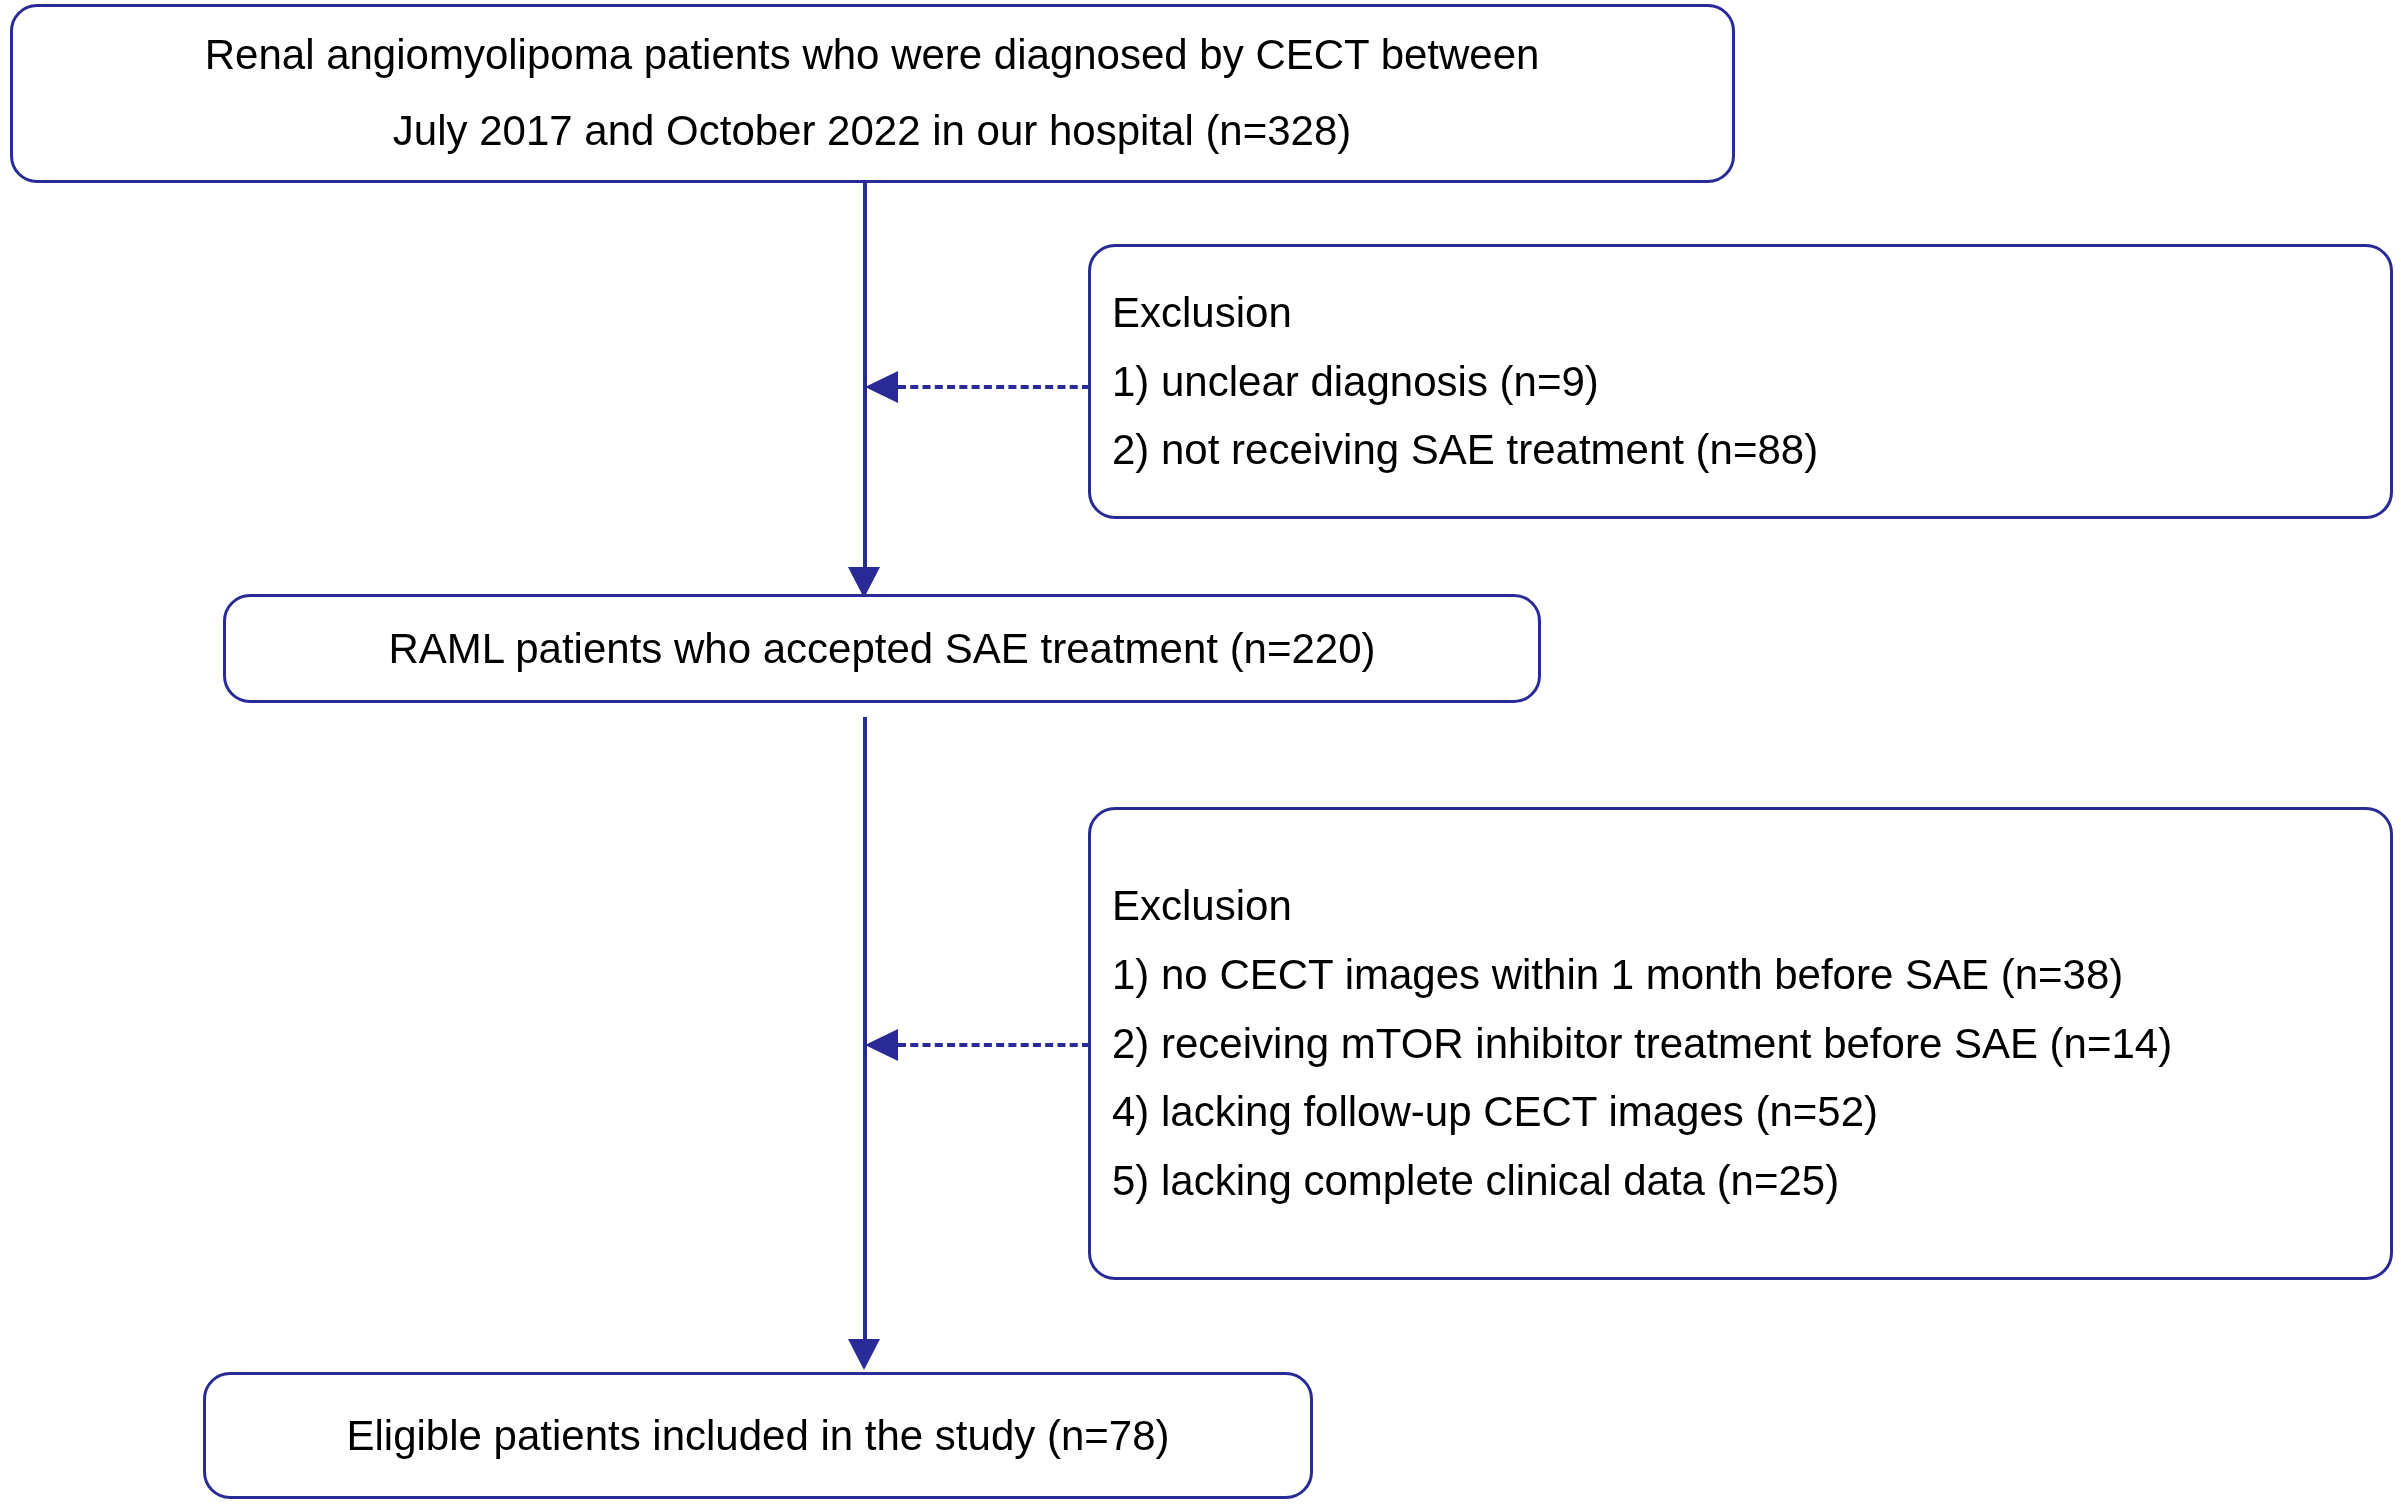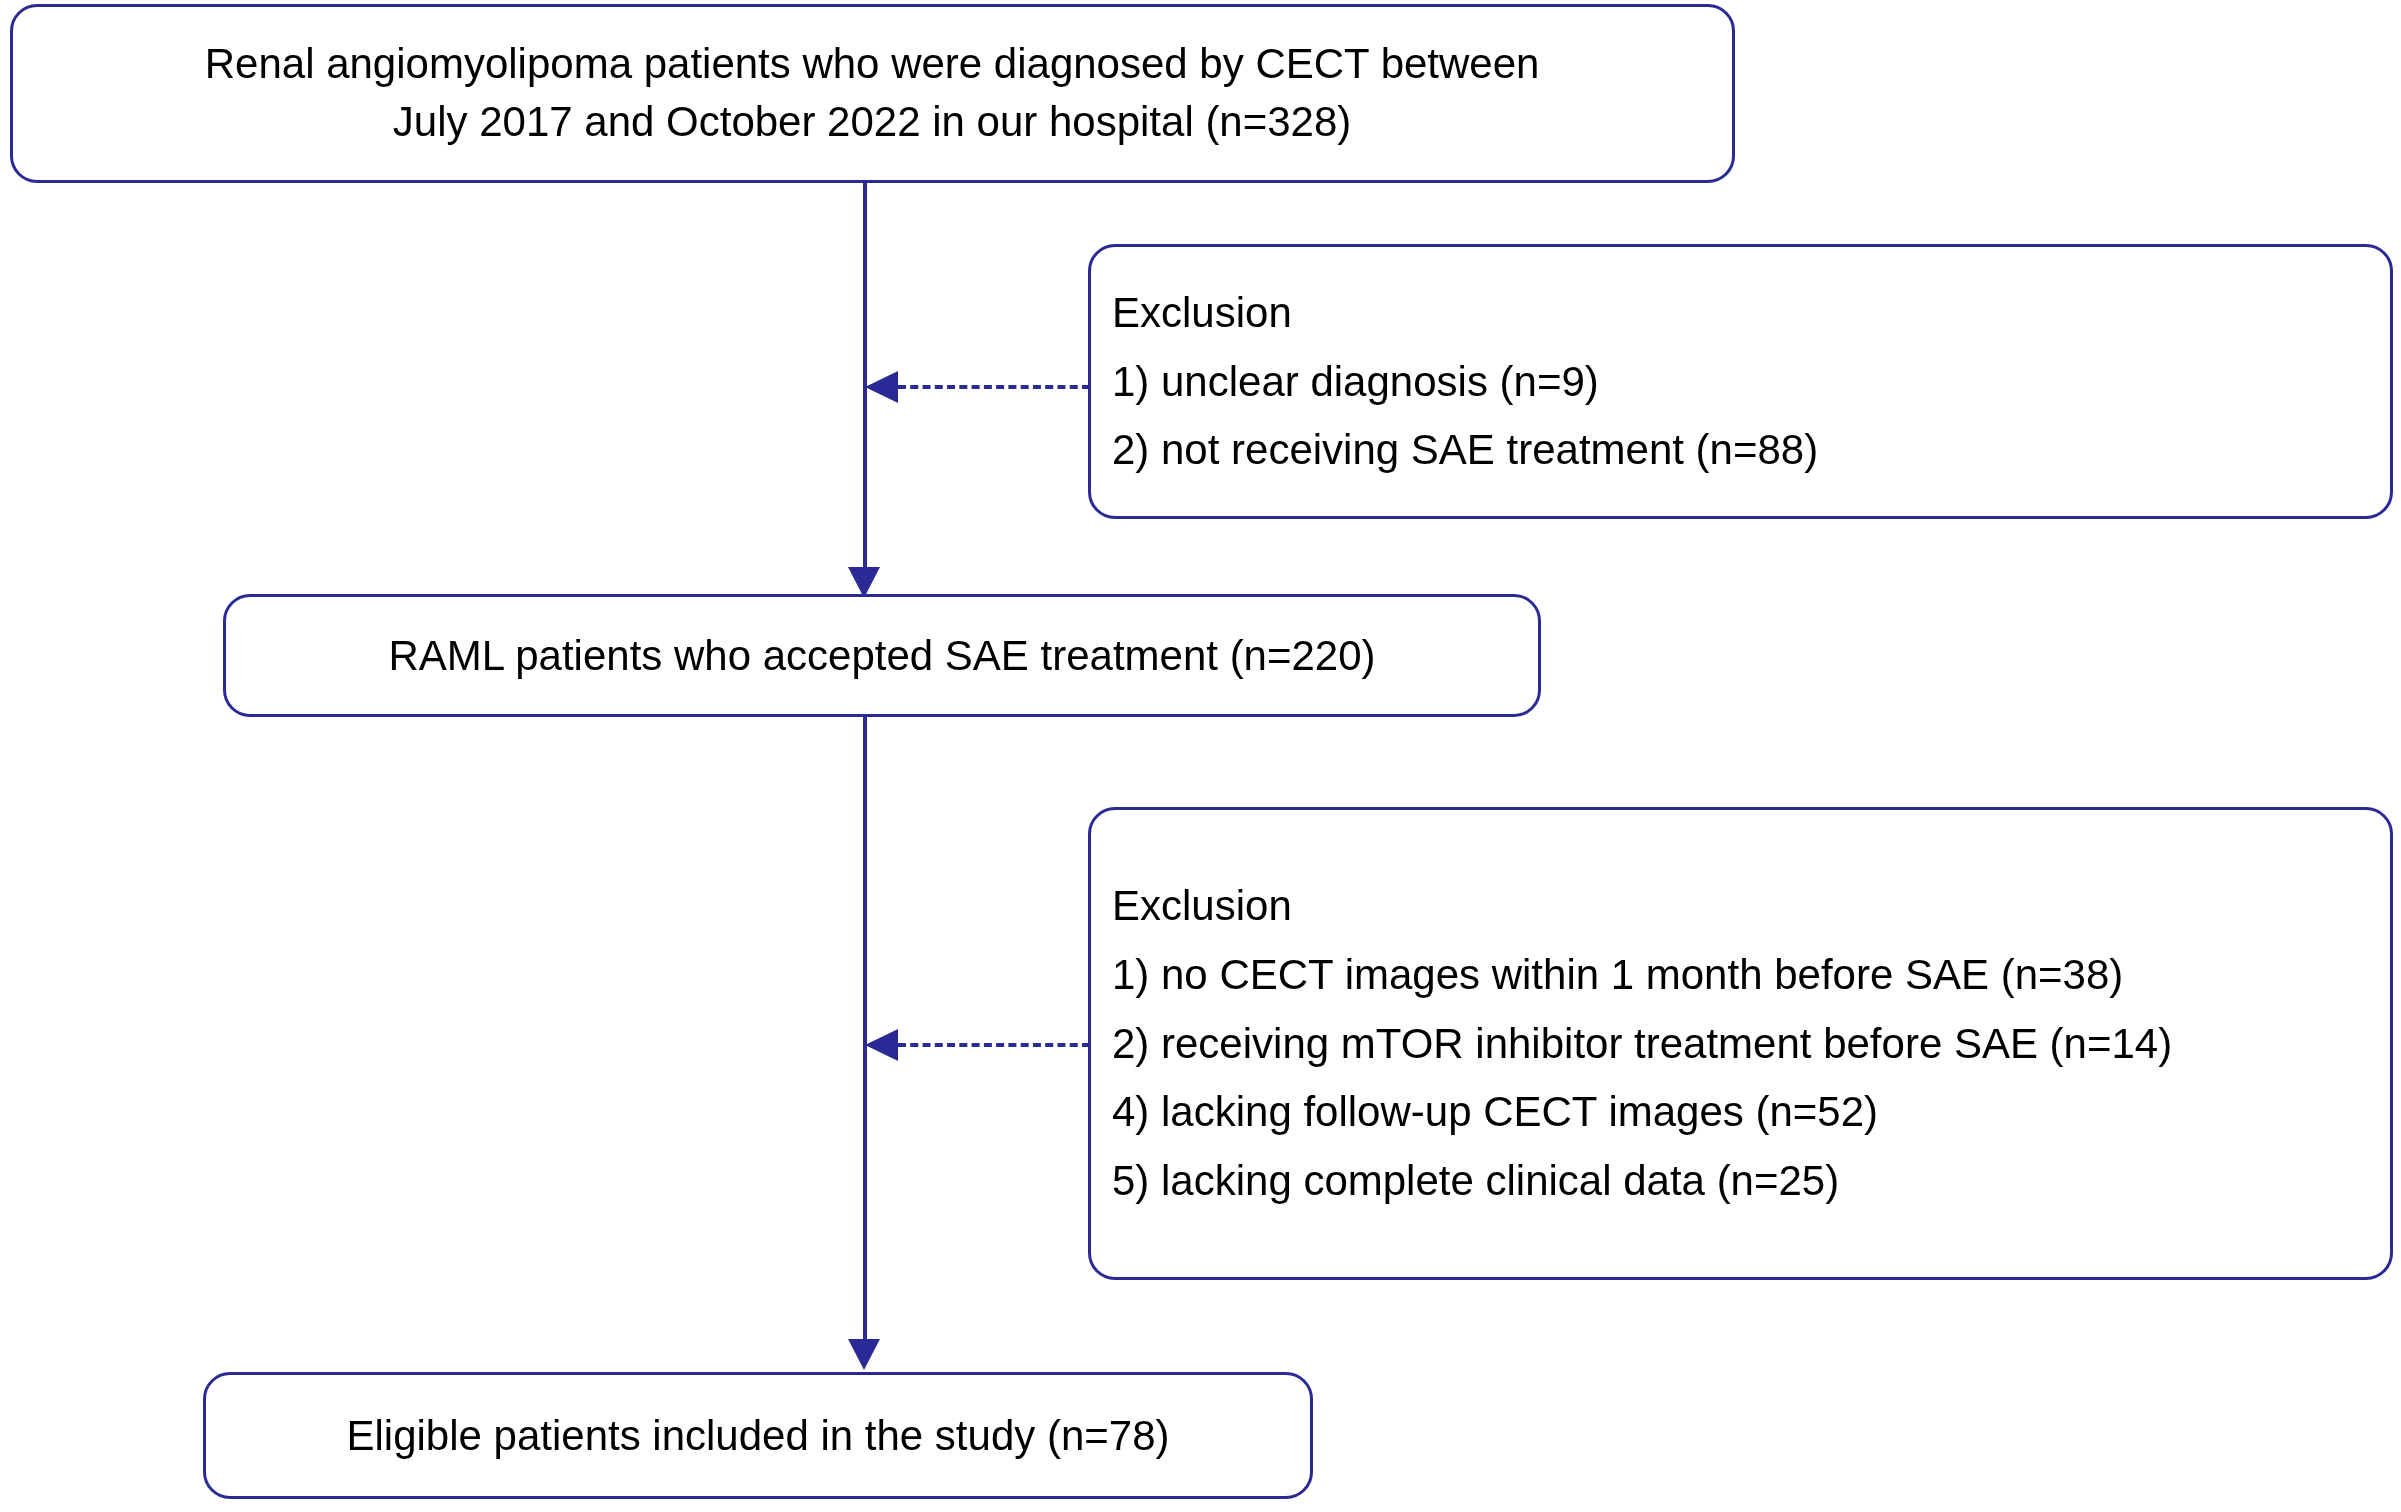--- a/index.html
+++ b/index.html
@@ -53,31 +53,31 @@
   }
   .node.exclusion .line {
     white-space: nowrap;
   }
 
   
   #node-source {
     left: 9.6px;  top: 3.8px;
     width: 1725px; height: 179px;
   }
-  #node-source .line { margin: 8px 0; }
+  #node-source .line { margin: 17px 0; }
 
   #node-exclusion-1 {
     left: 1088px; top: 244px;
     width: 1305px; height: 275px;
   }
   #node-exclusion-1 .line { margin: 13.4px 0; }
 
   #node-raml {
     left: 223px; top: 594px;
-    width: 1318px; height: 123px;
+    width: 1318px; height: 109px;
   }
 
   #node-exclusion-2 {
     left: 1088px; top: 807px;
     width: 1305px; height: 473px;
   }
   #node-exclusion-2 .line { margin: 13.4px 0; }
 
   #node-eligible {
     left: 203px; top: 1372px;

